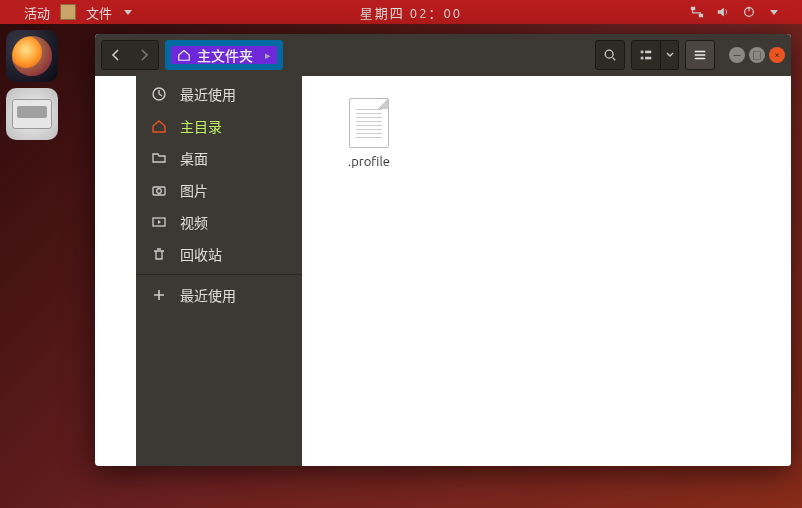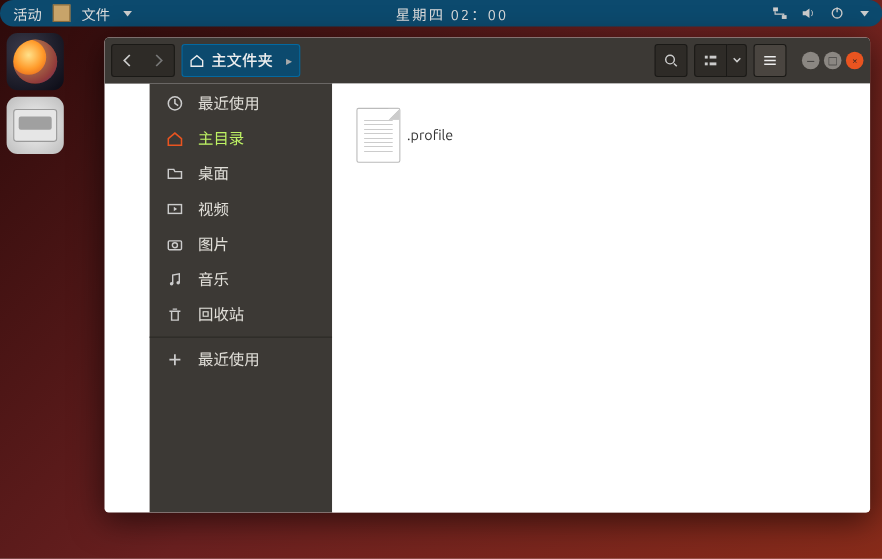--- a/index.html
+++ b/index.html
@@ -5,24 +5,23 @@
   * { box-sizing: border-box; margin: 0; padding: 0; }
   body {
     width: 802px; height: 508px;
     font-family: "Ubuntu", "Noto Sans CJK SC", sans-serif;
     background: linear-gradient(135deg, #2c0a0a 0%, #6a2020 50%, #882b1a 100%);
     overflow: hidden; position: relative;
     font-size: 13px; color: #ddd;
   }
   
   .topbar {
-    height: 24px; background: #0c4a6e; color: #ddd;
-    display: flex; align-items: center; padding: 0 12px;
+    height: 24px; background: #b91c1c; color: #ddd;
+    display: flex; align-items: center; padding: 0 24px;
     font-size: 13px;
-    border-radius: 12px;
   }
   .topbar .left { display:flex; align-items:center; gap:10px; }
   .topbar .center { flex:1; text-align:center; letter-spacing:2px; }
   .topbar .right { display:flex; align-items:center; gap:12px; }
   .appicon { width:16px; height:16px; background:#c8a46a; border:1px solid #8a6a3a; display:inline-block; }
   .tri { width:0;height:0;border-left:4px solid transparent;border-right:4px solid transparent;border-top:5px solid #ccc; display:inline-block; margin-left:2px;}
   .ticon { width:14px; height:14px; display:inline-flex; }
 
   
   .dock {
@@ -46,21 +45,21 @@
   .titlebar {
     height:42px; background:#3c3935; display:flex; align-items:center;
     padding:0 6px; gap:6px;
   }
   .navbox, .havbtn {
     background:#2e2b27; border:1px solid #1a1916; border-radius:3px;
     height:30px; display:flex; align-items:center;
   }
   .navbox { }
   .navbtn { width:28px; height:28px; display:flex; align-items:center; justify-content:center; color:#bbb; }
-  .pathbox { flex:0 0 auto; display:flex; align-items:center; height:30px; background:#0c4a6e; border:1px solid #0369a1; border-radius:3px; padding:0 6px; gap:6px; }
+  .pathbox { flex:0 0 auto; display:flex; align-items:center; height:30px; background:#6d28d9; border:6px solid #0369a1; border-radius:3px; padding:0 6px; gap:6px; }
   .breadcrumb { display:flex; align-items:center; gap:6px; color:#eee; font-size:14px; font-weight:500; }
   .pathchev { color:#aaa; font-size:11px; margin-left:6px;}
   .titlebar .spacer { flex:1; }
   .rightbtns { display:flex; gap:6px; align-items:center; }
   .sqbtn { width:30px; height:30px; background:#2e2b27; border:1px solid #1a1916; border-radius:3px; display:flex; align-items:center; justify-content:center; color:#ccc;}
   .sqbtn.active { background:#4a4540; }
   .winbtns { display:flex; gap:4px; margin-left:8px;}
   .circle { width:16px;height:16px;border-radius:50%; display:flex;align-items:center;justify-content:center; font-size:9px; color:#222;}
   .c-min{background:#8b8782;} .c-max{background:#8b8782;} .c-close{background:#e95420;}
 
@@ -76,21 +75,21 @@
   }
   .side-item.active { color:#bef264; }
   .side-sep { height:1px; background:#2a2825; margin:4px 0; }
   .side-icon { width:18px; display:flex; justify-content:center; }
 
   .content {
     flex:1; background:#fff; position:relative; padding:22px;
   }
   .file {
     width:90px; text-align:center; color:#333; font-size:13px;
-    display:flex; flex-direction:row; align-items:center; gap:6px;
+    display:flex; flex-direction:column; align-items:center; gap:6px;
   }
   .file .page {
     width:40px; height:50px; background:#fff; border:1px solid #bbb; border-radius:2px;
     position:relative;
   }
   .file .page::before {
     content:''; position:absolute; right:0; top:0; width:10px;height:10px;
     background:linear-gradient(135deg,#fff 49%, #ccc 50%);
   }
   .file .page::after{
@@ -226,44 +225,34 @@
         <span class="side-icon">
             <svg width="16" height="16" viewBox="0 0 16 16">
               <path d="M2 4h5l1 2h6v6H2z" stroke="#ccc" fill="none" stroke-width="1.3"></path>
             </svg>
           </span>
         <span>桌面</span>
       </div>
       <div class="side-item">
         <span class="side-icon">
             <svg width="16" height="16" viewBox="0 0 16 16">
+              <rect x="2" y="5" width="12" height="8" rx="1" stroke="#ccc" fill="none" stroke-width="1.3"></rect>
+              <circle cx="8" cy="9" r="2.3" stroke="#ccc" fill="none" stroke-width="1.3"></circle>
+            </svg>
+          </span>
+        <span>图片</span>
+      </div>
+      <div class="side-item">
+        <span class="side-icon">
+            <svg width="16" height="16" viewBox="0 0 16 16">
               <rect x="2" y="4" width="12" height="8" stroke="#ccc" fill="none" stroke-width="1.3"></rect>
               <path d="M7 6l3 2-3 2z" fill="#ccc"></path>
             </svg>
           </span>
         <span>视频</span>
-      </div>
-      <div class="side-item">
-        <span class="side-icon">
-            <svg width="16" height="16" viewBox="0 0 16 16">
-              <rect x="2" y="5" width="12" height="8" rx="1" stroke="#ccc" fill="none" stroke-width="1.3"></rect>
-              <circle cx="8" cy="9" r="2.3" stroke="#ccc" fill="none" stroke-width="1.3"></circle>
-            </svg>
-          </span>
-        <span>图片</span>
-      </div>
-      <div class="side-item">
-        <span class="side-icon">
-            <svg width="16" height="16" viewBox="0 0 16 16">
-              <path d="M6 12V4l6-1v8" stroke="#ccc" fill="none" stroke-width="1.3"></path>
-              <circle cx="5" cy="12" r="1.6" fill="#ccc"></circle>
-              <circle cx="11" cy="11" r="1.6" fill="#ccc"></circle>
-            </svg>
-          </span>
-        <span>音乐</span>
       </div>
       <div class="side-item">
         <span class="side-icon">
             <svg width="16" height="16" viewBox="0 0 16 16">
               <path d="M3 5h10M5 5v8h6V5M6 3h4" stroke="#ccc" fill="none" stroke-width="1.3"></path>
             </svg>
           </span>
         <span>回收站</span>
       </div>
       <div class="side-sep"></div>

